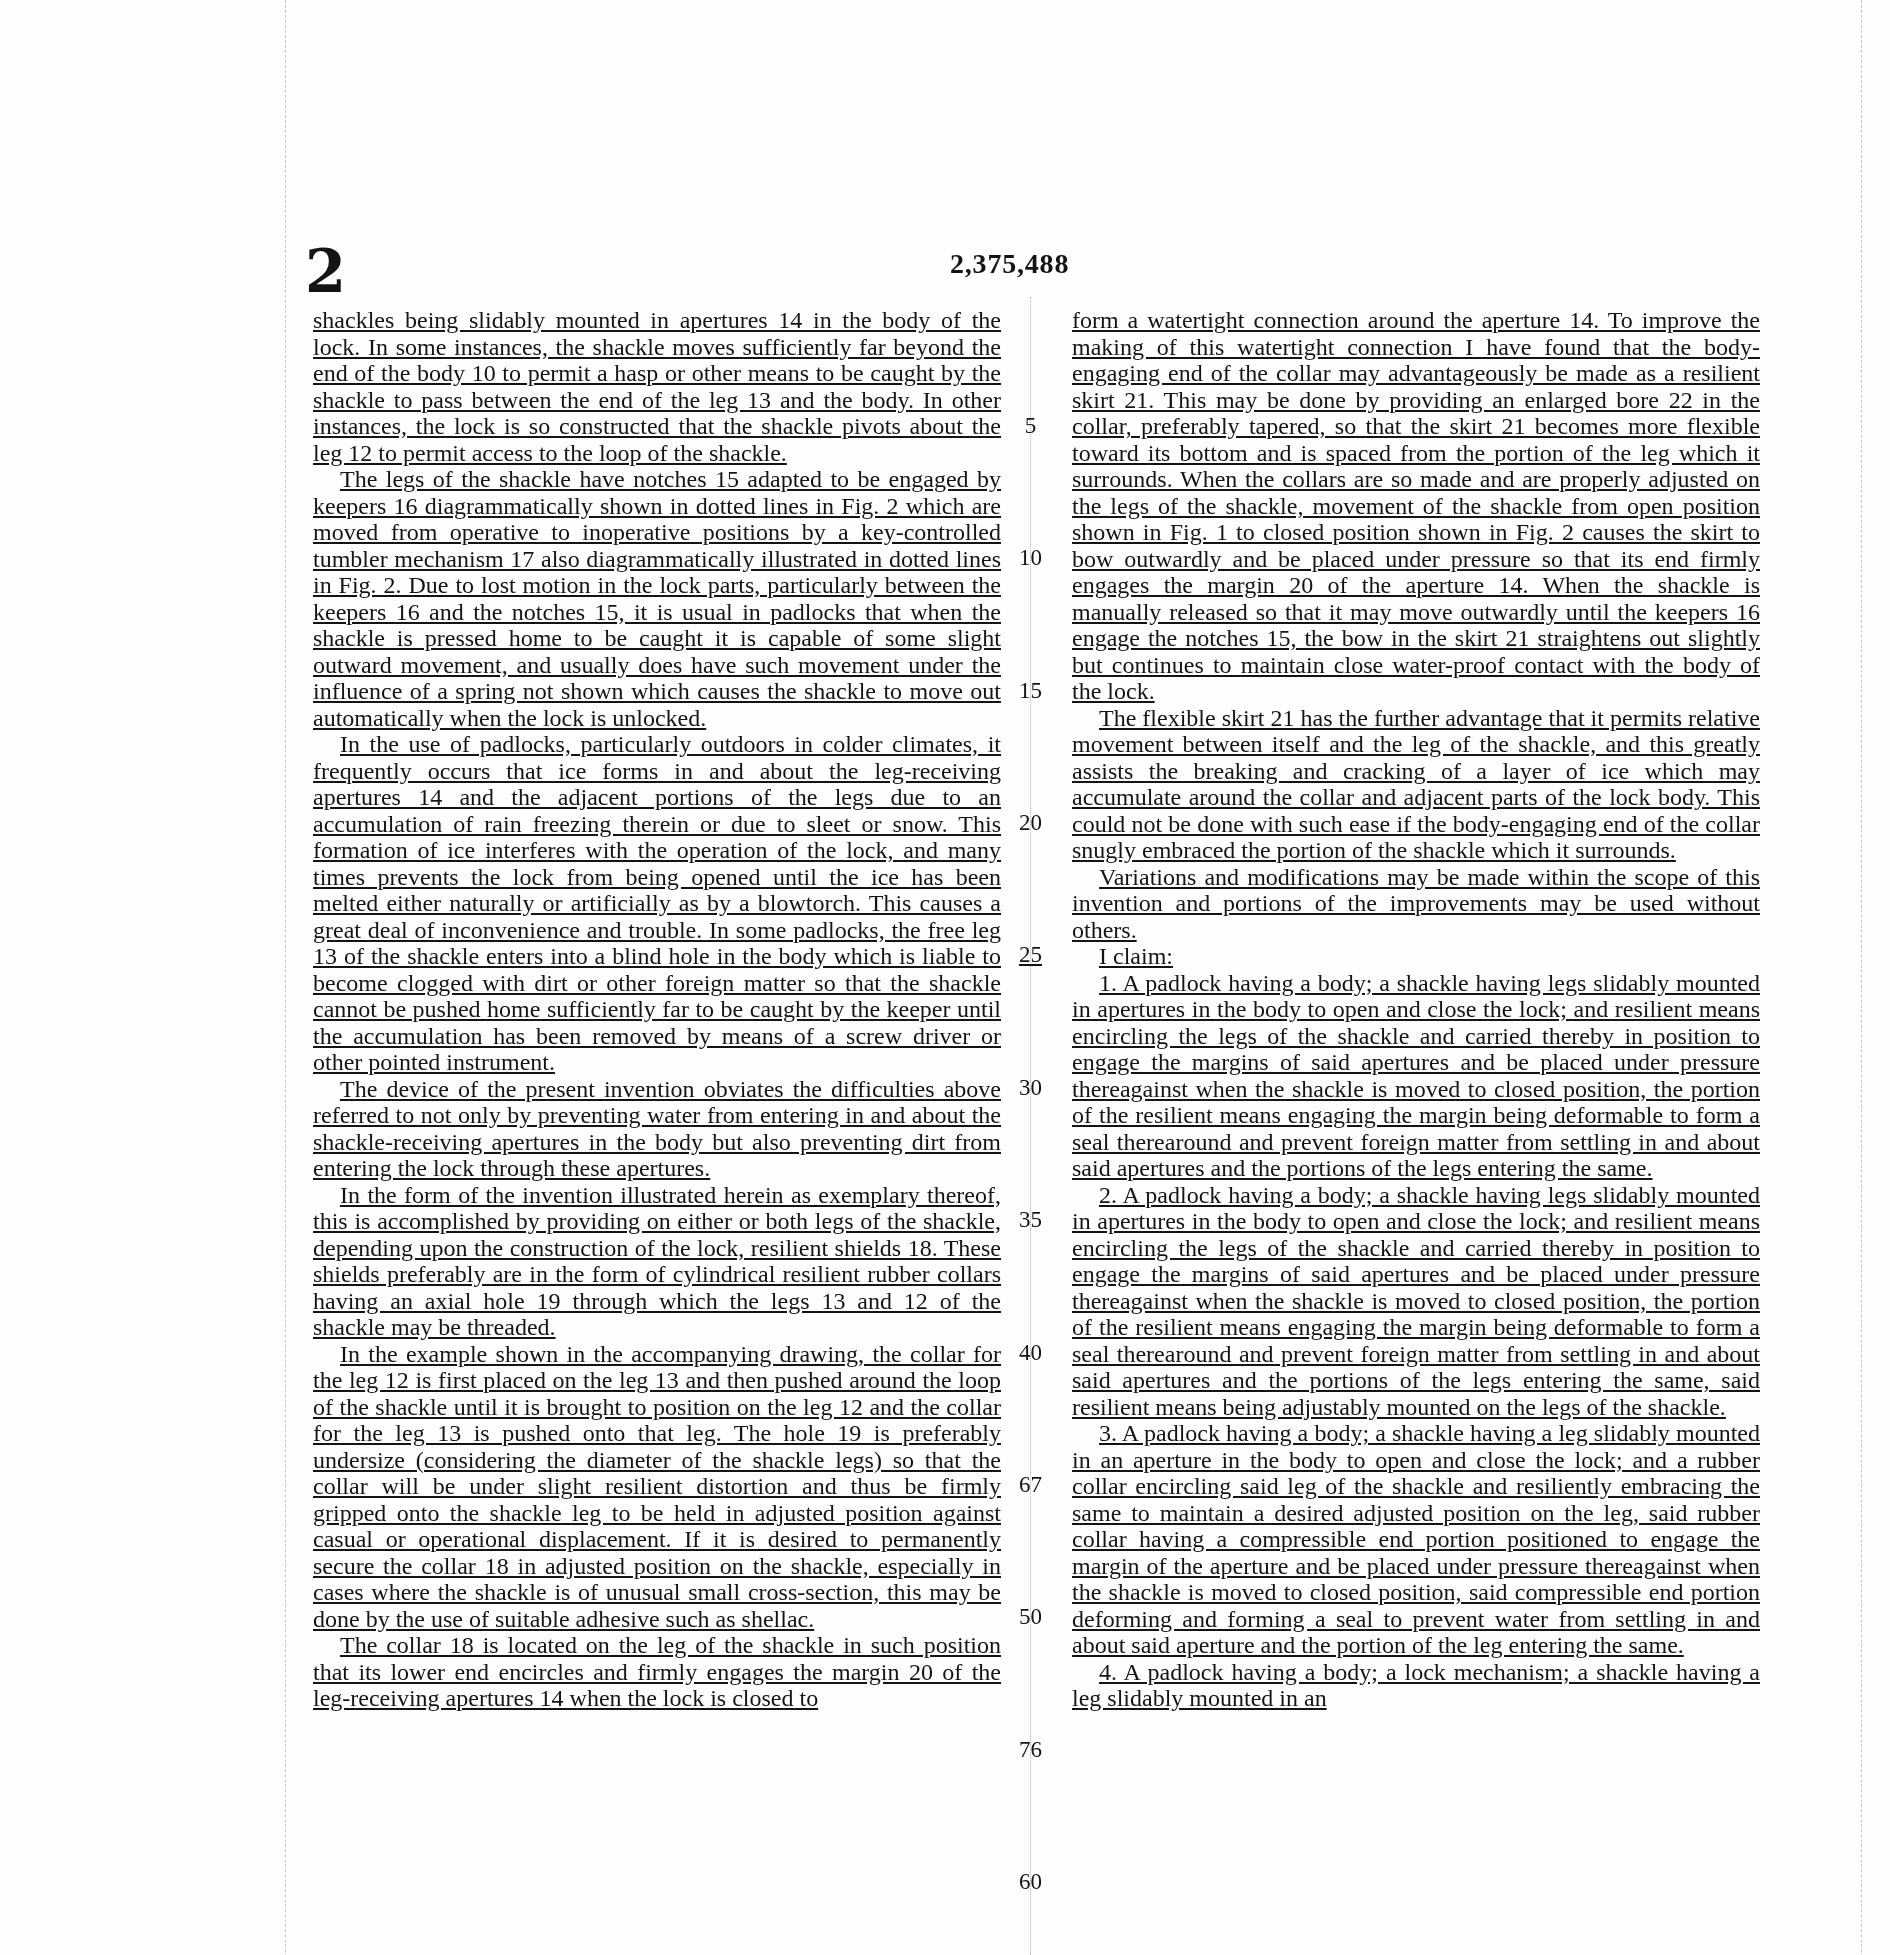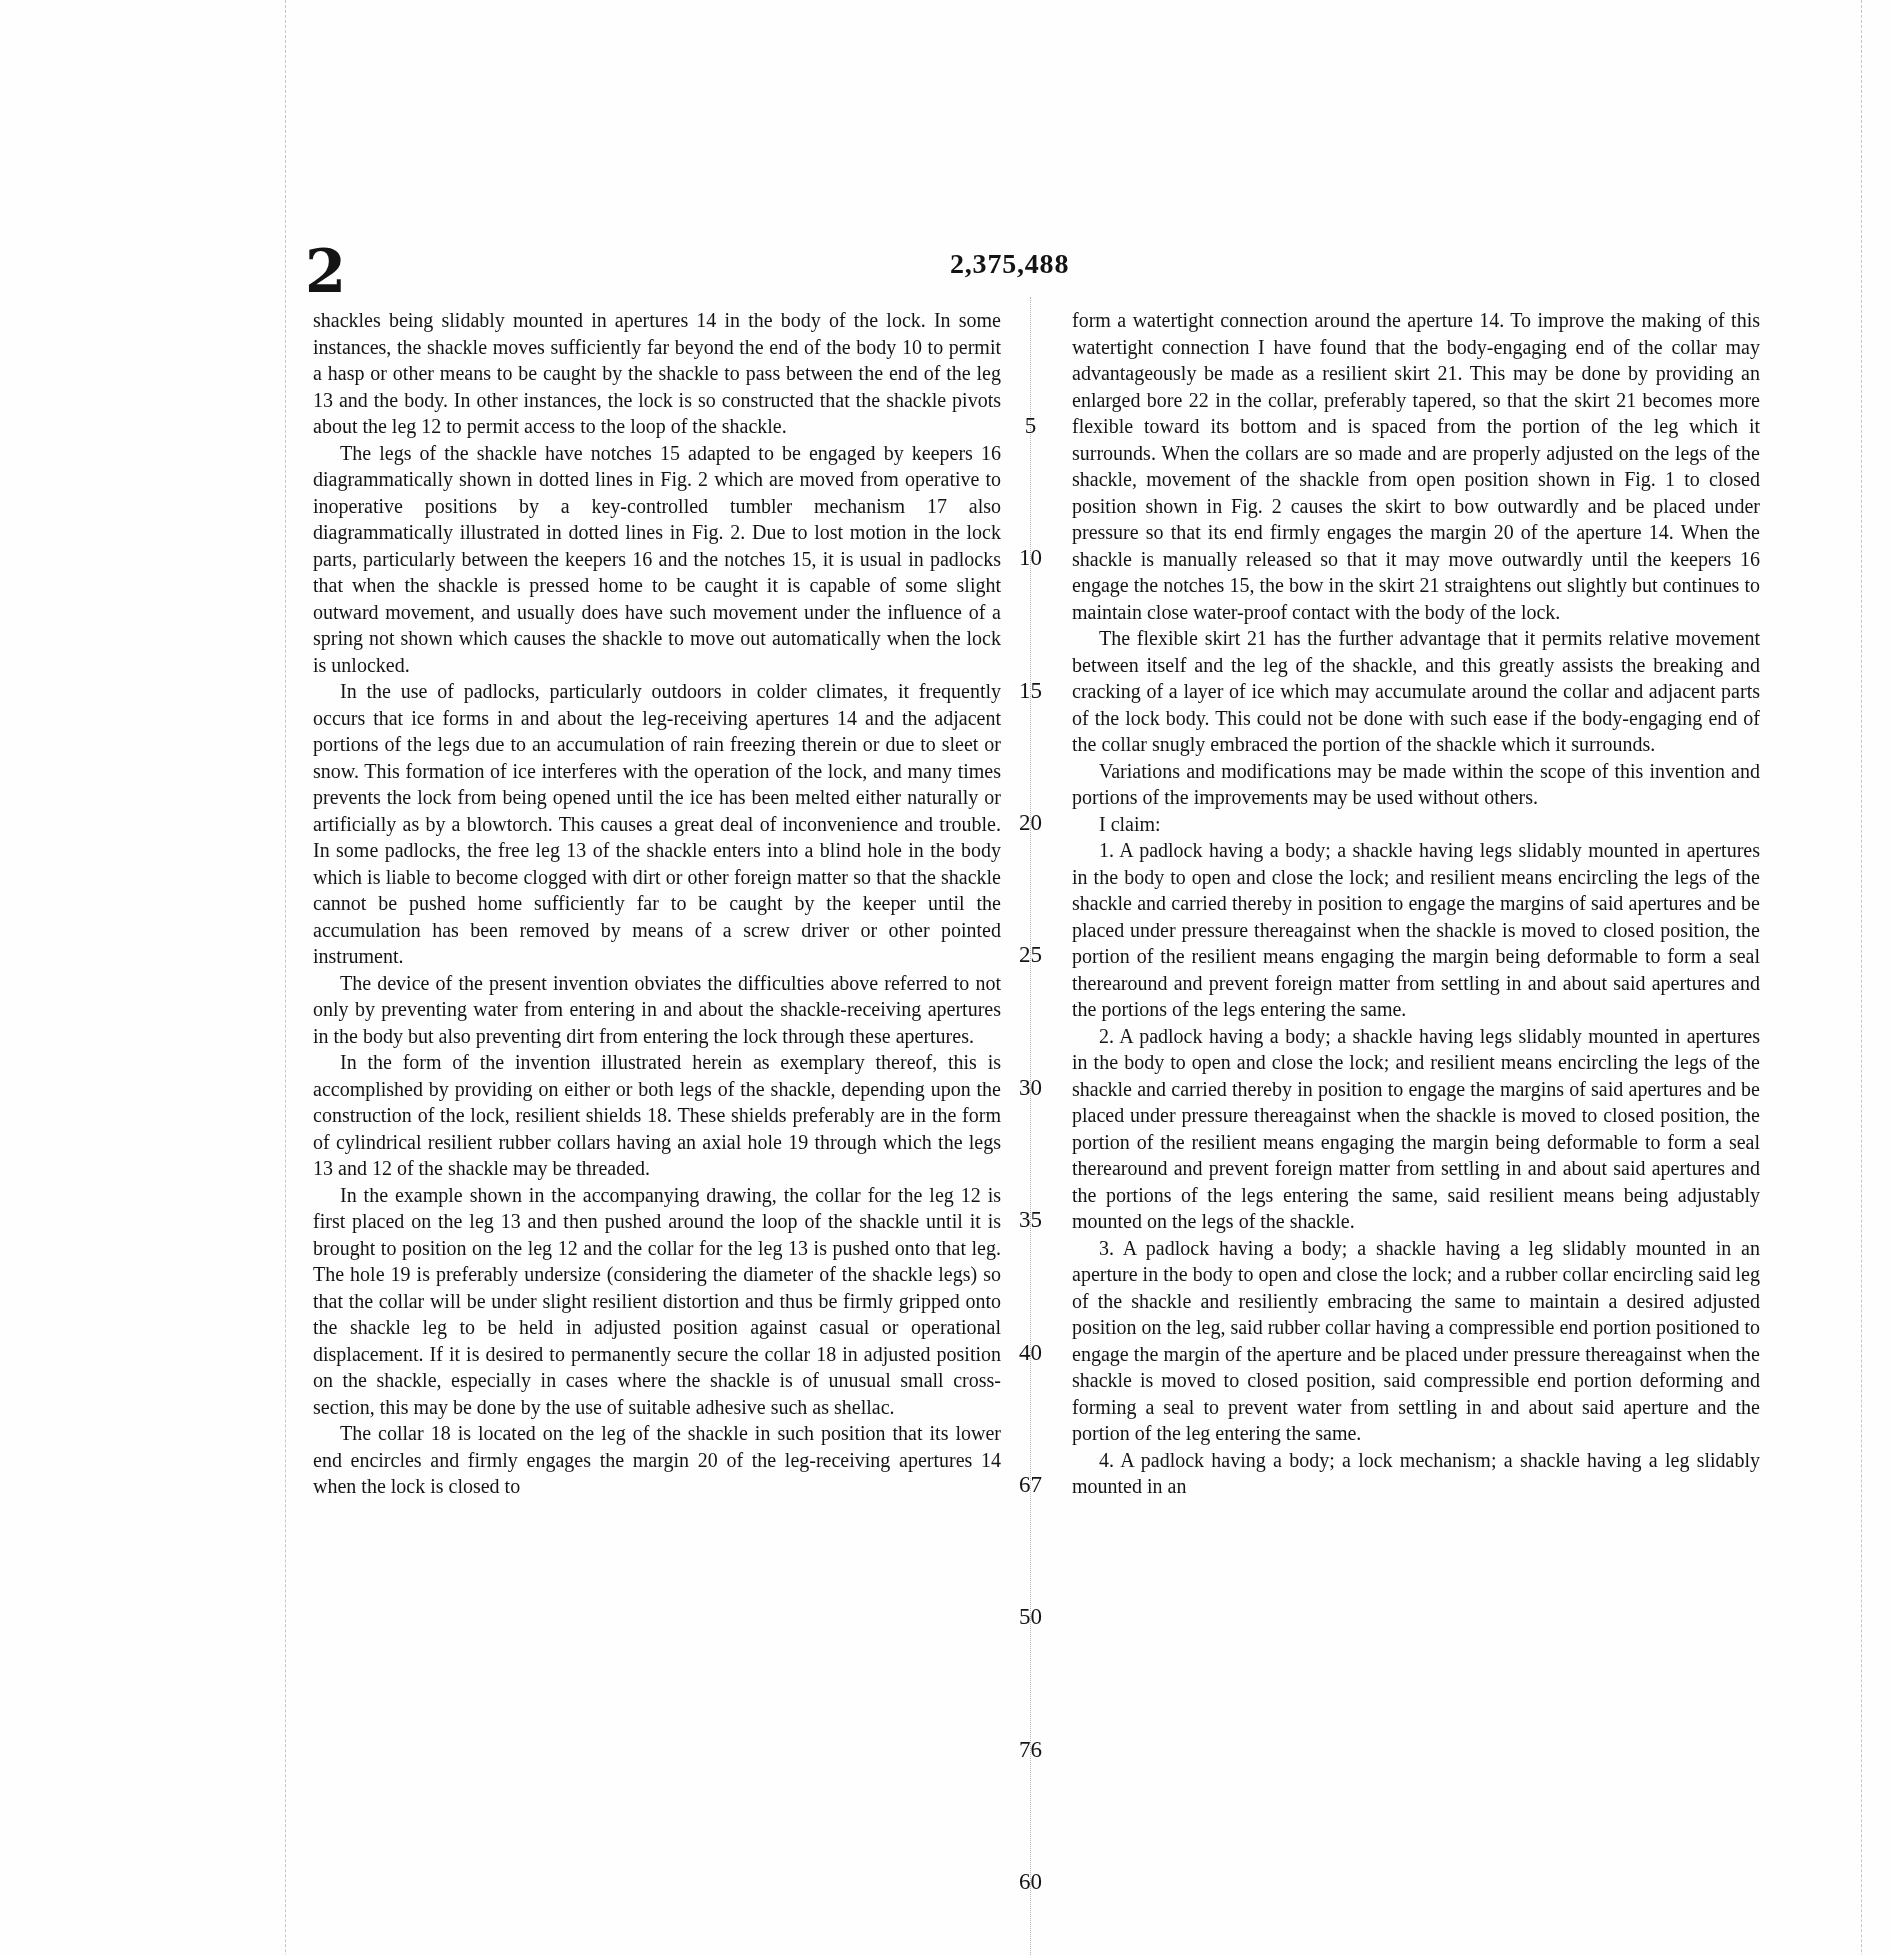--- a/index.html
+++ b/index.html
@@ -4,22 +4,22 @@
 <style>
   html,body{margin:0;padding:0;background:#ffffff;}
   body{width:1890px;height:2777px;position:relative;overflow:hidden;
        font-family:"Liberation Serif","DejaVu Serif",serif;color:#141414;}
   .page{position:absolute;left:0;top:0;width:1890px;height:2777px;background:#fefefe;}
   .edge-rule{position:absolute;top:0;bottom:0;width:0;border-left:1.2px dashed #9a9a9a;opacity:.55;}
   .page-number{position:absolute;left:305px;top:242px;font-size:59px;font-weight:bold;
        font-family:"DejaVu Serif",serif;line-height:1;}
   .patent-number{position:absolute;left:950px;top:250px;font-size:28px;font-weight:bold;
        letter-spacing:0.8px;line-height:1;}
-  .column{position:absolute;top:307px;width:688px;font-size:20px;line-height:26.5px;
-       text-align:justify;hyphens:none;}
+  .column{position:absolute;top:307px;width:688px;font-size:24px;line-height:26.5px;
+       text-align:justify;hyphens:none;text-decoration:underline;}
   .col-left{left:313px;}
   .col-right{left:1072px;}
   .column p{margin:0;text-indent:27px;}
   .column p.no-indent{text-indent:0;}
   .column p.claim-intro{text-indent:27px;}
   .gutter{position:absolute;left:1001px;top:307px;width:59px;font-size:23px;line-height:26.5px;}
   .gutter span{position:absolute;left:0;width:59px;text-align:center;}
   .gutter-rule{position:absolute;left:1030px;top:297px;height:2354px;width:0;
        border-left:1.2px dotted #b4b4b4;}
 </style>
@@ -42,21 +42,21 @@
     <p>In the example shown in the accompanying drawing, the collar for the leg 12 is first placed on the leg 13 and then pushed around the loop of the shackle until it is brought to position on the leg 12 and the collar for the leg 13 is pushed onto that leg. The hole 19 is preferably undersize (considering the diameter of the shackle legs) so that the collar will be under slight resilient distortion and thus be firmly gripped onto the shackle leg to be held in adjusted position against casual or operational displacement. If it is desired to permanently secure the collar 18 in adjusted position on the shackle, especially in cases where the shackle is of unusual small cross-section, this may be done by the use of suitable adhesive such as shellac.</p>
     <p>The collar 18 is located on the leg of the shackle in such position that its lower end encircles and firmly engages the margin 20 of the leg-receiving apertures 14 when the lock is closed to</p>
   </div>
 
   <div class="gutter-rule"></div>
   <div class="gutter" id="gutter">
       <span style="top: 106px;">5</span>
       <span style="top: 238px;">10</span>
       <span style="top: 371px;">15</span>
       <span style="top: 503px;">20</span>
-      <span style="top: 635px;">25</span>
+      <span style="top: 635px; text-decoration: underline;">25</span>
       <span style="top: 768px;">30</span>
       <span style="top: 900px;">35</span>
       <span style="top: 1033px;">40</span>
       <span style="top: 1165px;">67</span>
       <span style="top: 1297px;">50</span>
       <span style="top: 1430px;">76</span>
       <span style="top: 1562px;">60</span>
     </div>
 
   <div class="column col-right">

